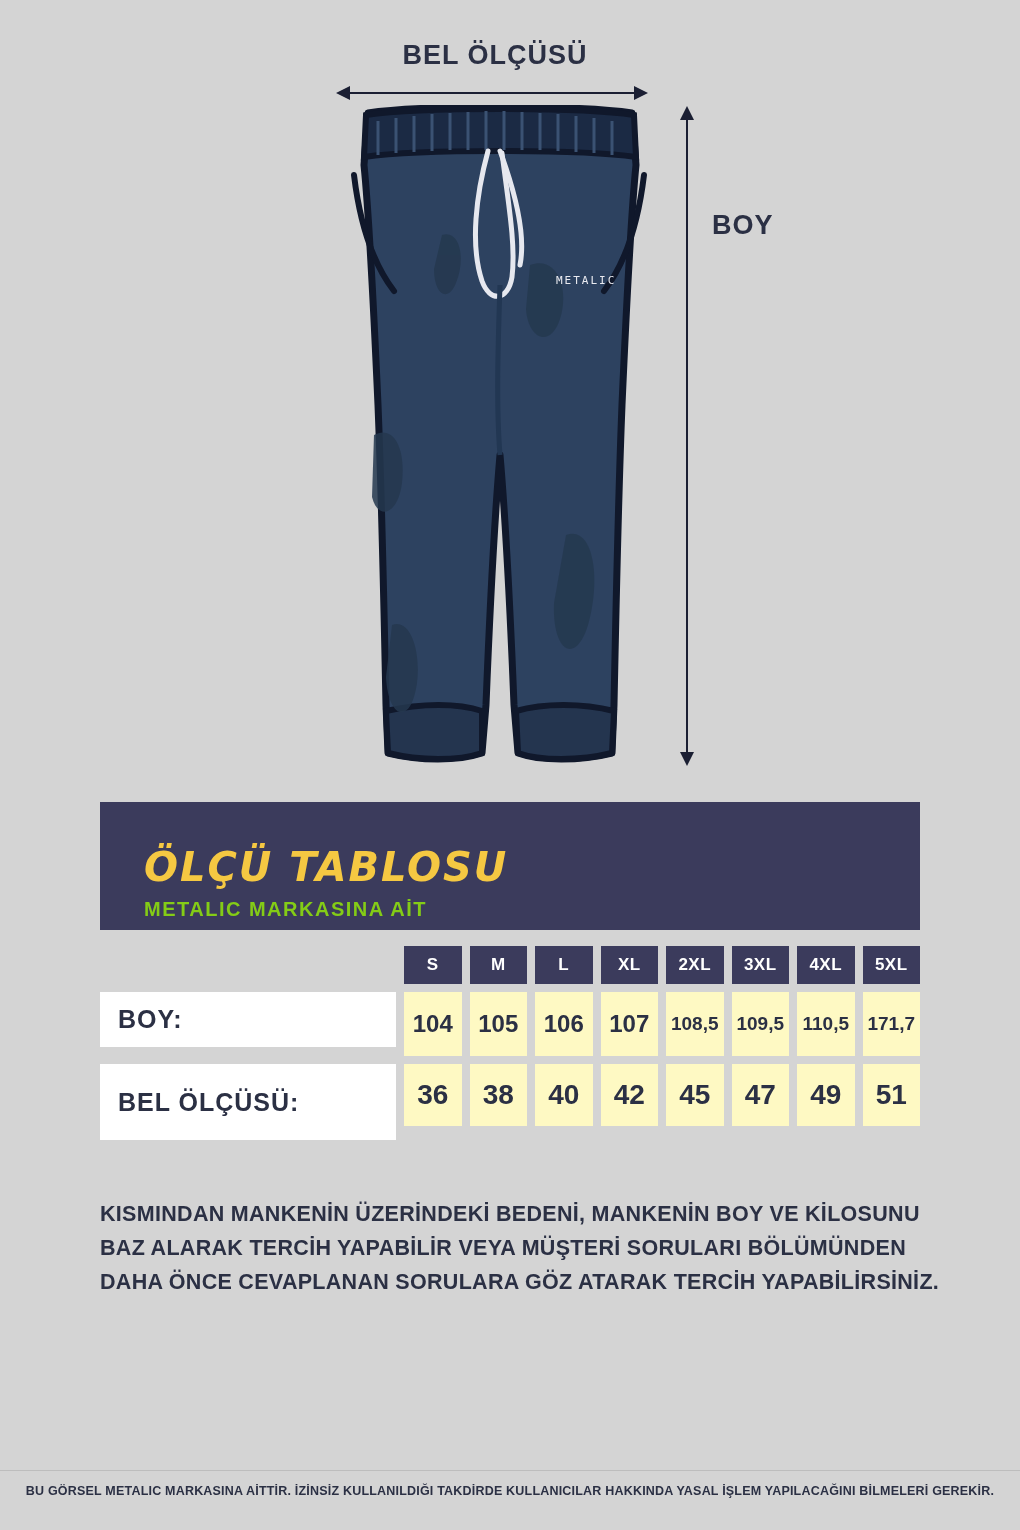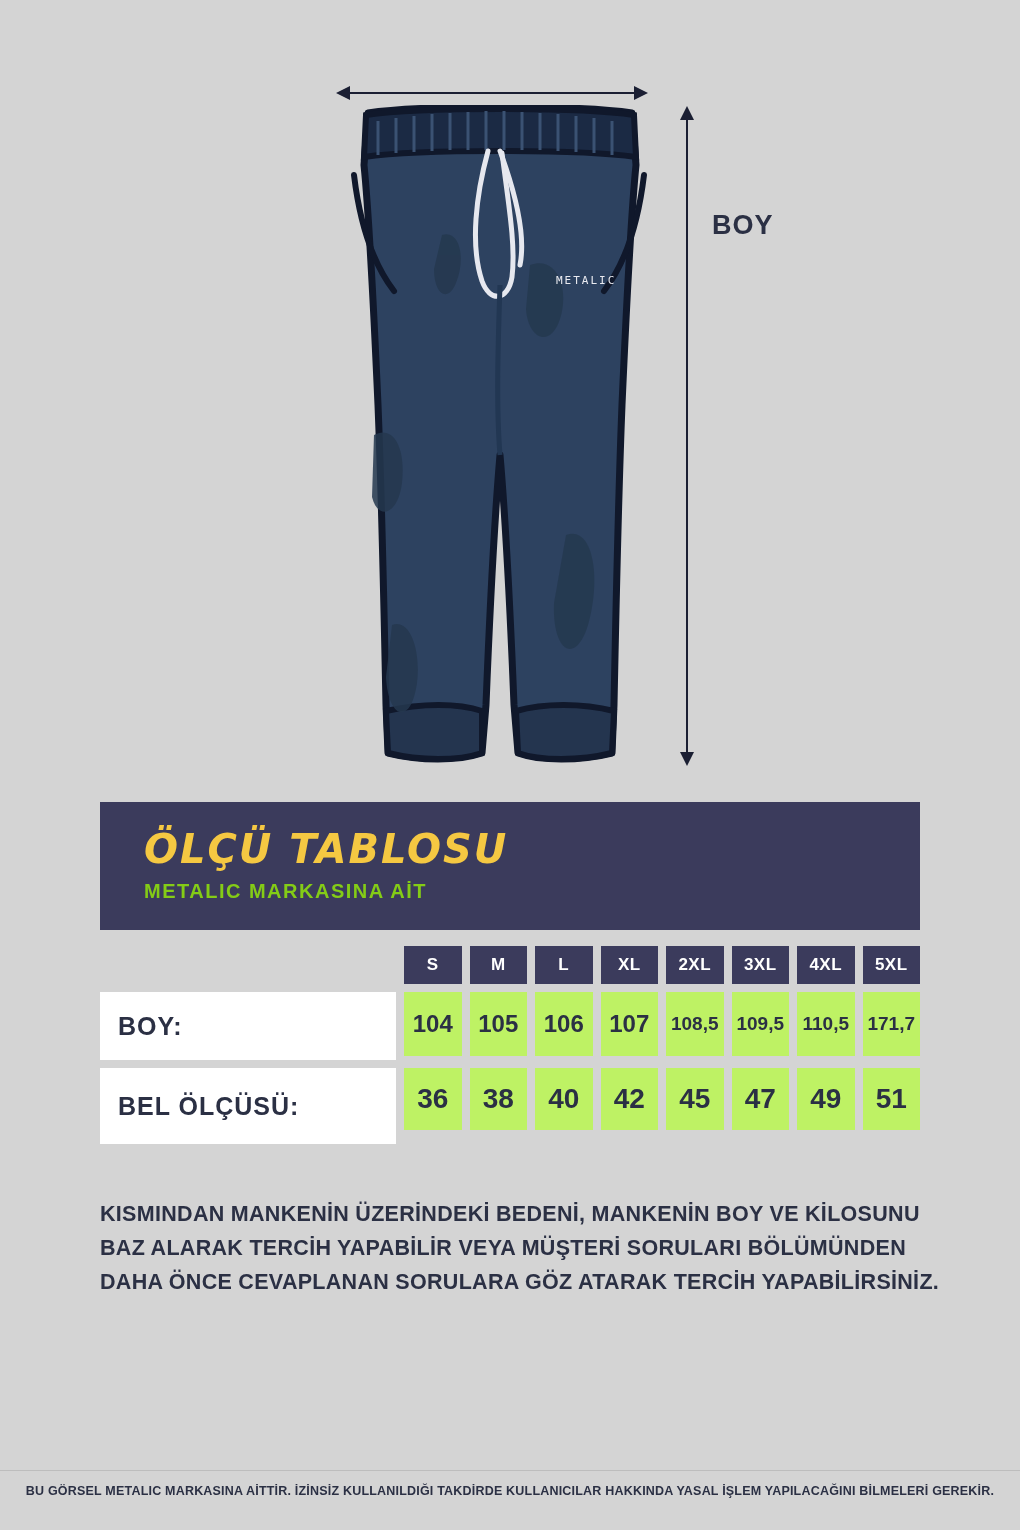--- a/index.html
+++ b/index.html
@@ -121,21 +121,21 @@
 
   
   .banner {
     position: absolute;
     left: 100px;
     top: 802px;
     width: 820px;
     height: 128px;
     background: #3b3b5c;
     box-sizing: border-box;
-    padding: 26px 0 0 44px;
+    padding: 44px 0 0 44px;
   }
   .banner-title {
     font-family: "DejaVu Sans", sans-serif;
     font-size: 40px;
     font-weight: bold;
     font-style: italic;
     letter-spacing: 2px;
     color: #f5c842;
     line-height: 1.05;
   }
@@ -174,36 +174,36 @@
   .rowlabel.blank {
     background: transparent;
   }
   .cells {
     display: flex;
     flex: 1;
   }
   .cell {
     flex: 1;
     margin-left: 8px;
-    background: #bef264;
+    background: #fef9c3;
     display: flex;
     align-items: center;
     justify-content: center;
     font-weight: bold;
     color: #2b3044;
   }
   .head-row .cell {
     background: #3b3b5c;
     color: #ffffff;
     height: 38px;
     font-size: 17px;
     letter-spacing: 0.5px;
   }
   .head-row .rowlabel { background: transparent; }
-  .boy-row .rowlabel { height: 68px; }
+  .boy-row .rowlabel { height: 55px; }
   .boy-row .cell { height: 64px; font-size: 24px; }
   .boy-row .cell.small { font-size: 19px; }
   .bel-row .rowlabel { height: 76px; text-align: right; }
   .bel-row .cell { height: 62px; font-size: 28px; }
 
   
   .note {
     position: absolute;
     left: 100px;
     top: 1198px;
@@ -236,20 +236,21 @@
     letter-spacing: 0.2px;
   }
 </style>
 </head>
 <body>
 
 <div class="page">
 
   <div class="diagram">
 
+    <div class="waist-label">BEL ÖLÇÜSÜ</div>
     <div class="waist-arrow"></div>
 
     <div class="height-label">BOY</div>
     <div class="height-arrow"></div>
 
     <svg class="pants-svg" width="340" height="660" viewBox="0 0 340 660">
 
       <path d="M38 8 C 90 0, 250 0, 302 8 L 306 60 C 300 120, 296 210, 292 300
                C 288 400, 286 500, 284 600 L 282 648 C 250 656, 210 656, 188 648
                L 184 600 C 180 500, 176 420, 170 350 C 164 420, 160 500, 156 600

